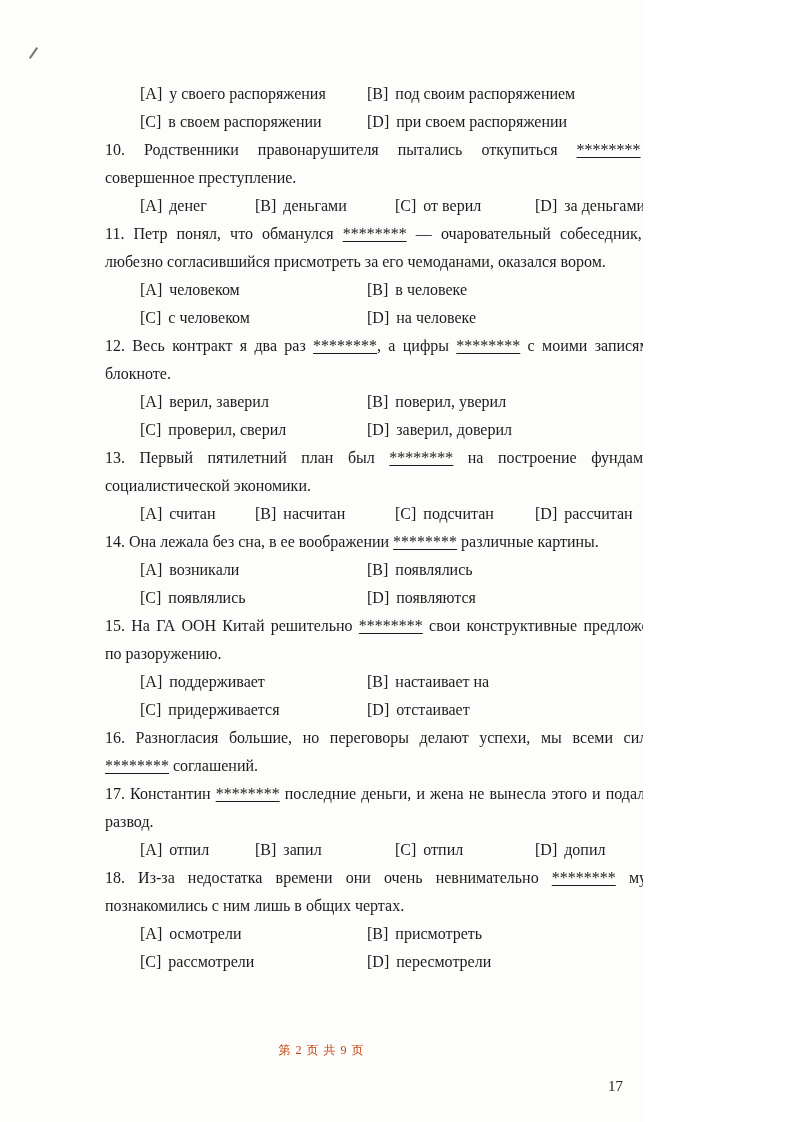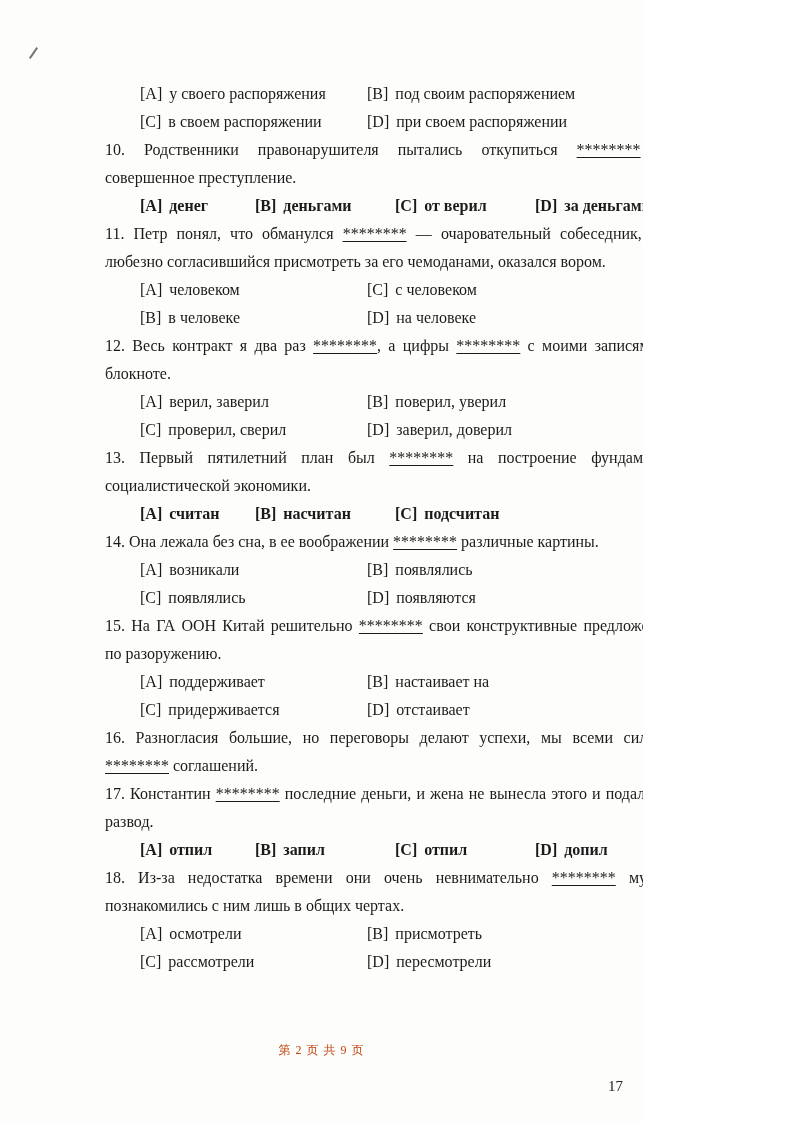--- a/index.html
+++ b/index.html
@@ -44,21 +44,20 @@
   .options {
     padding-left: 35px;
   }
   .options.grid2 {
     display: grid;
     grid-template-columns: 227px auto;
   }
   .options.row4 {
     display: grid;
     grid-template-columns: 115px 140px 140px auto;
-    font-weight: bold;
   }
   .option { white-space: nowrap; }
   .opt-label { margin-right: 7px; }
   .page-footer {
     position: absolute;
     top: 1042px;
     left: 0;
     right: 0;
     text-align: center;
     font-size: 12px;
@@ -93,40 +92,41 @@
           <div class="option"><span class="opt-label">[A]</span><span class="opt-text">денег</span></div>
           <div class="option"><span class="opt-label">[B]</span><span class="opt-text">деньгами</span></div>
           <div class="option"><span class="opt-label">[C]</span><span class="opt-text">от верил</span></div>
           <div class="option"><span class="opt-label">[D]</span><span class="opt-text">за деньгами</span></div>
         </div>
       </section>
       <section class="question">
         <p class="q-text">11. Петр понял, что обманулся <u>********</u> — очаровательный собеседник, так любезно согласившийся присмотреть за его чемоданами, оказался вором.</p>
         <div class="options grid2">
           <div class="option"><span class="opt-label">[A]</span><span class="opt-text">человеком</span></div>
+          <div class="option"><span class="opt-label">[B]</span><span class="opt-text">в человеке</span></div>
           <div class="option"><span class="opt-label">[C]</span><span class="opt-text">с человеком</span></div>
-          <div class="option"><span class="opt-label">[B]</span><span class="opt-text">в человеке</span></div>
           <div class="option"><span class="opt-label">[D]</span><span class="opt-text">на человеке</span></div>
         </div>
       </section>
       <section class="question">
         <p class="q-text">12. Весь контракт я два раз <u>********</u>, а цифры <u>********</u> с моими записями в блокноте.</p>
         <div class="options grid2">
           <div class="option"><span class="opt-label">[A]</span><span class="opt-text">верил, заверил</span></div>
           <div class="option"><span class="opt-label">[B]</span><span class="opt-text">поверил, уверил</span></div>
           <div class="option"><span class="opt-label">[C]</span><span class="opt-text">проверил, сверил</span></div>
           <div class="option"><span class="opt-label">[D]</span><span class="opt-text">заверил, доверил</span></div>
         </div>
       </section>
       <section class="question">
         <p class="q-text">13. Первый пятилетний план был <u>********</u> на построение фундамента социалистической экономики.</p>
         <div class="options row4">
           <div class="option"><span class="opt-label">[A]</span><span class="opt-text">считан</span></div>
           <div class="option"><span class="opt-label">[B]</span><span class="opt-text">насчитан</span></div>
           <div class="option"><span class="opt-label">[C]</span><span class="opt-text">подсчитан</span></div>
+          <div class="option"><span class="opt-label">[D]</span><span class="opt-text">рассчитан</span></div>
         </div>
       </section>
       <section class="question">
         <p class="q-text">14. Она лежала без сна, в ее воображении <u>********</u> различные картины.</p>
         <div class="options grid2">
           <div class="option"><span class="opt-label">[A]</span><span class="opt-text">возникали</span></div>
           <div class="option"><span class="opt-label">[B]</span><span class="opt-text">появлялись</span></div>
           <div class="option"><span class="opt-label">[C]</span><span class="opt-text">появлялись</span></div>
           <div class="option"><span class="opt-label">[D]</span><span class="opt-text">появляются</span></div>
         </div>

